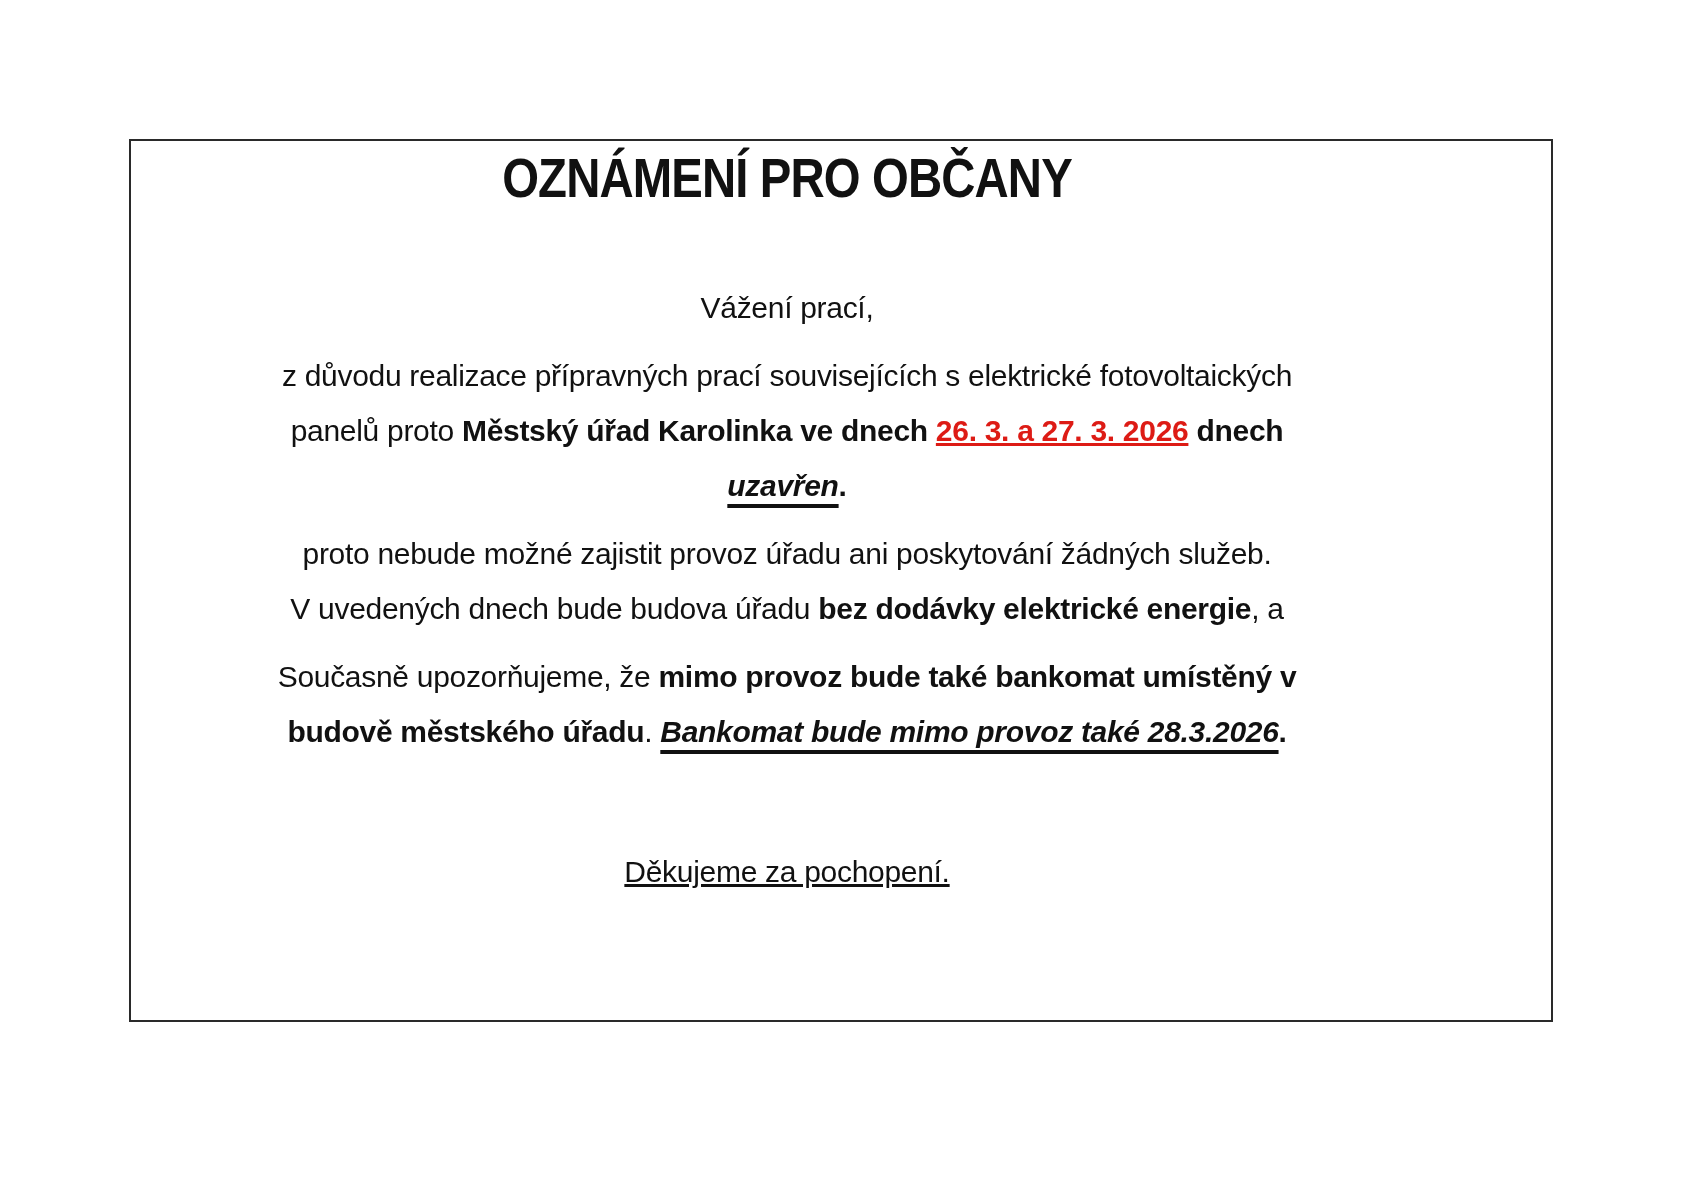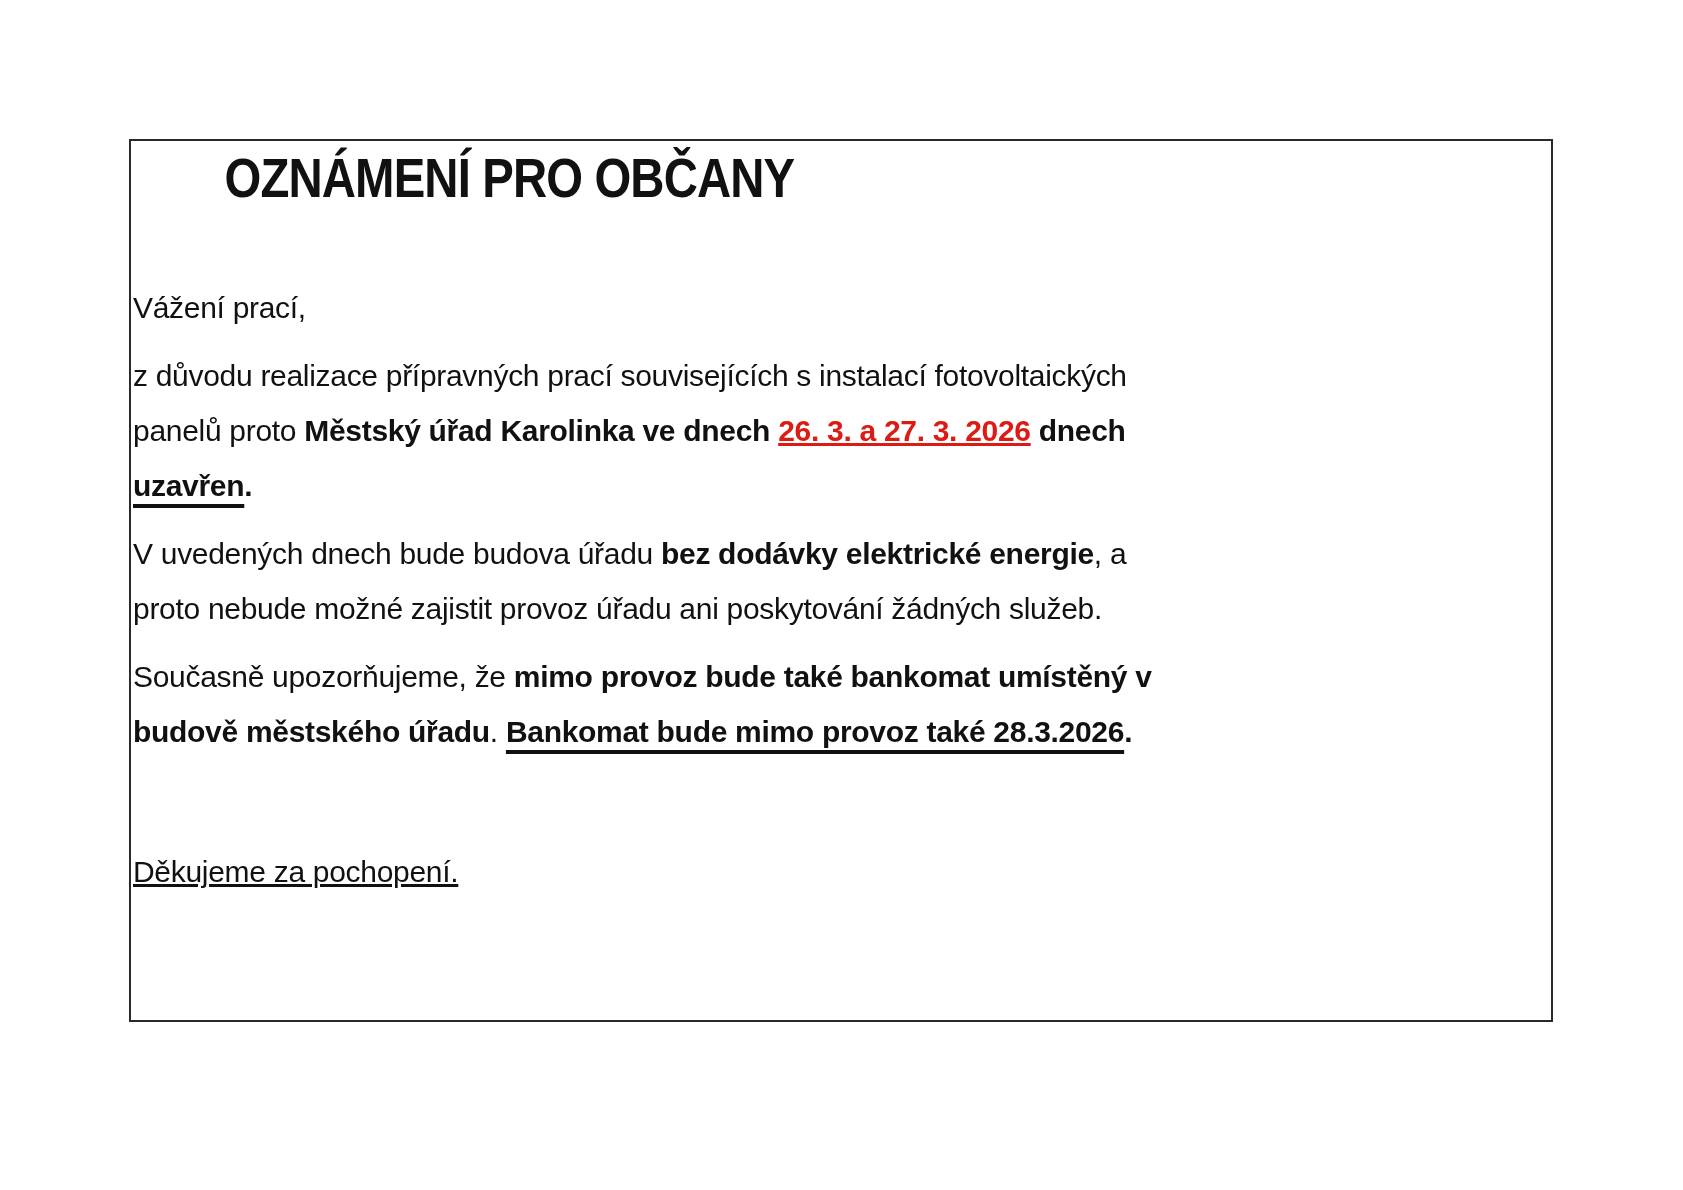--- a/index.html
+++ b/index.html
@@ -26,21 +26,21 @@
     height: 883px;
     box-sizing: border-box;
     border: 2px solid var(--border, #2a2a2a);
     background: #ffffff;
   }
   .content {
     box-sizing: border-box;
     width: 100%;
     height: 100%;
     padding: 6px 110px 4px 2px; 
-    text-align: left;
+    text-align: center;
   }
   .title {
     font-size: 55px;
     font-weight: bold;
     line-height: 62px;
     letter-spacing: -1px;
     white-space: nowrap;
     transform: scaleX(0.86);
     transform-origin: center top;
   }
@@ -58,46 +58,47 @@
   }
   .rich-text .line {
     white-space: nowrap;
   }
   .b { font-weight: bold; }
   .red { color: var(--red, #dd1b15); text-decoration: underline; }
   .u {
     text-decoration: underline;
     text-decoration-thickness: 4px;
     text-underline-offset: 8px;
+    font-style: italic;
   }
   .closing {
     margin-top: 85px;
     font-size: 30px;
     line-height: 55px;
     letter-spacing: -0.3px;
     text-decoration: underline;
   }
 </style>
 </head>
 <body>
 
 <div class="page">
   <div class="notice-box">
     <div class="content">
       <div class="title">OZNÁMENÍ PRO OBČANY</div>
       <div class="greeting">Vážení prací,</div>
       <div class="rich-text">
           <div class="para">
-            <div class="line"><span>z důvodu realizace přípravných prací souvisejících s instalací fotovoltaických</span></div>
+            <div class="line"><span>z důvodu realizace přípravných prací souvisejících s elektrické fotovoltaických</span></div>
             <div class="line"><span>panelů proto </span><span class="b">Městský úřad Karolinka ve dnech </span><span class="b red">26. 3. a 27. 3. 2026</span><span class="b"> dnech</span></div>
             <div class="line"><span class="b u">uzavřen</span><span class="b">.</span></div>
           </div>
           <div class="para">
+            <div class="line"><span>proto nebude možné zajistit provoz úřadu ani poskytování žádných služeb.</span></div>
             <div class="line"><span>V uvedených dnech bude budova úřadu </span><span class="b">bez dodávky elektrické energie</span><span>, a</span></div>
-            <div class="line"><span>proto nebude možné zajistit provoz úřadu ani poskytování žádných služeb.</span></div>
           </div>
           <div class="para">
             <div class="line"><span>Současně upozorňujeme, že </span><span class="b">mimo provoz bude také bankomat umístěný v</span></div>
             <div class="line"><span class="b">budově městského úřadu</span><span>. </span><span class="b u">Bankomat bude mimo provoz také 28.3.2026</span><span class="b">.</span></div>
           </div>
         </div>
       <div class="closing">Děkujeme za pochopení.</div>
     </div>
   </div>
 </div>

